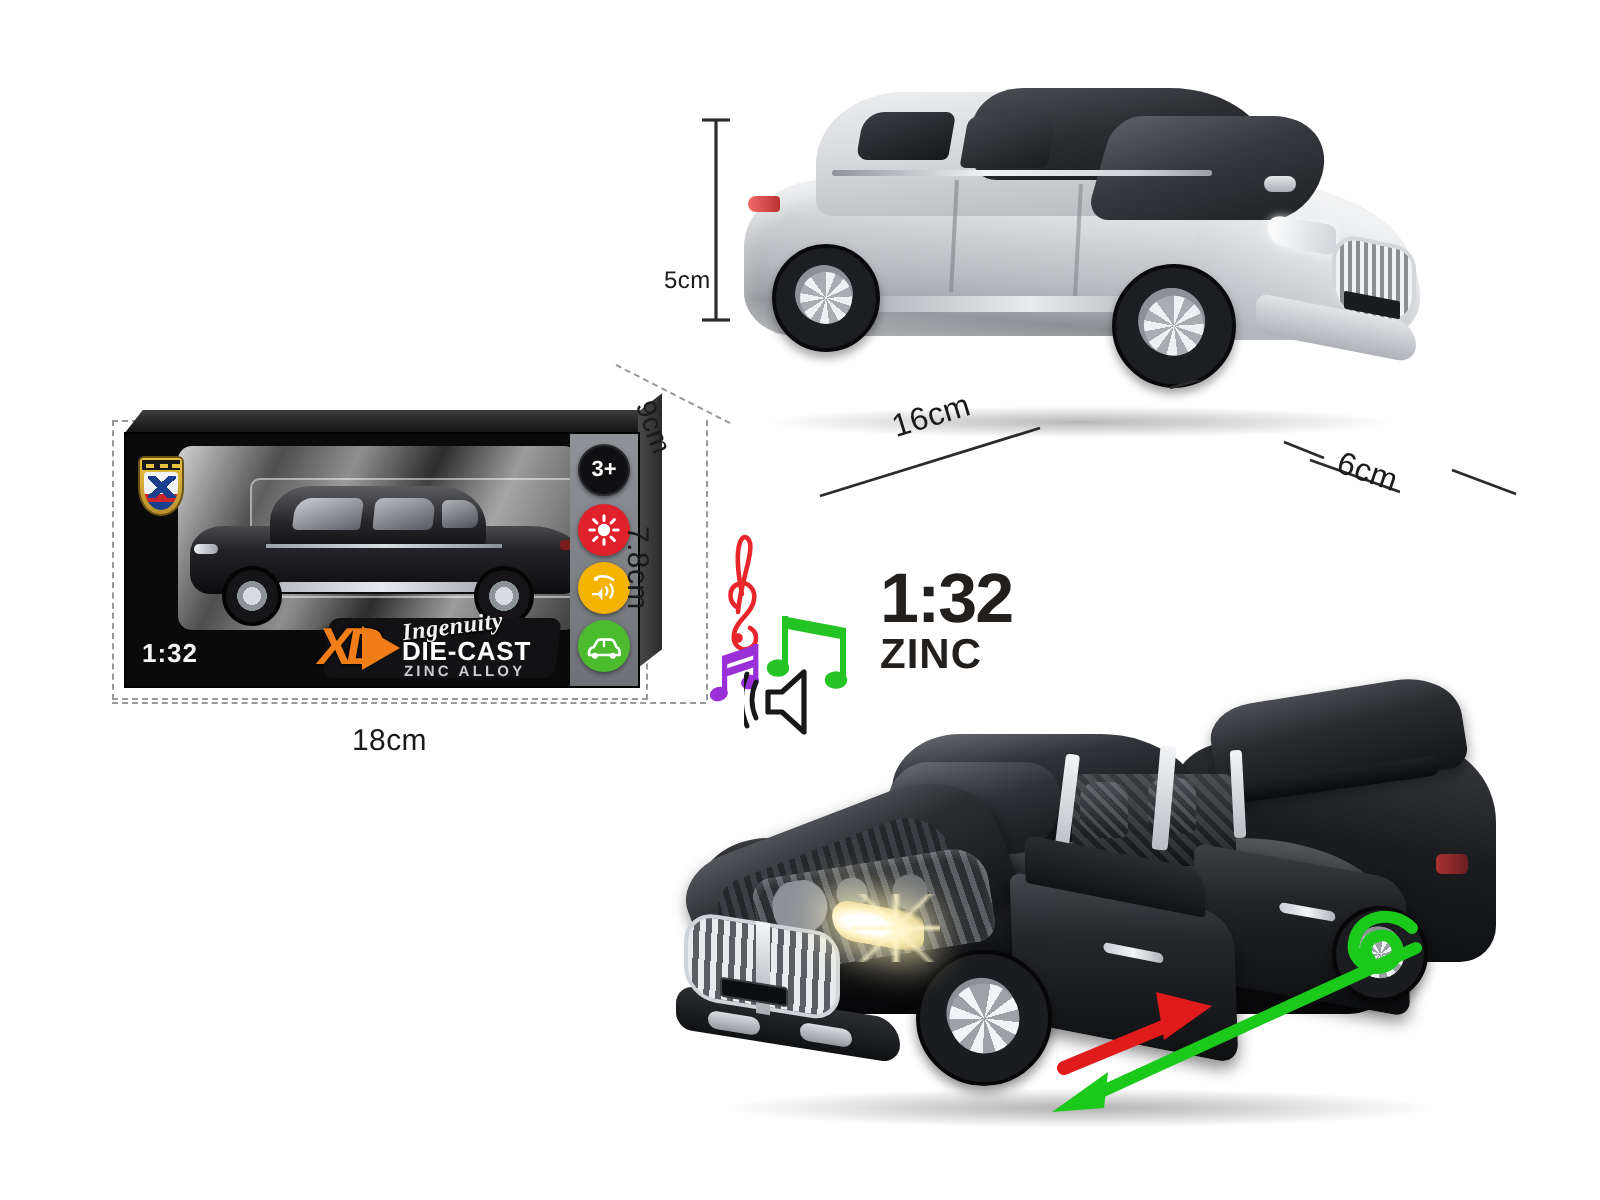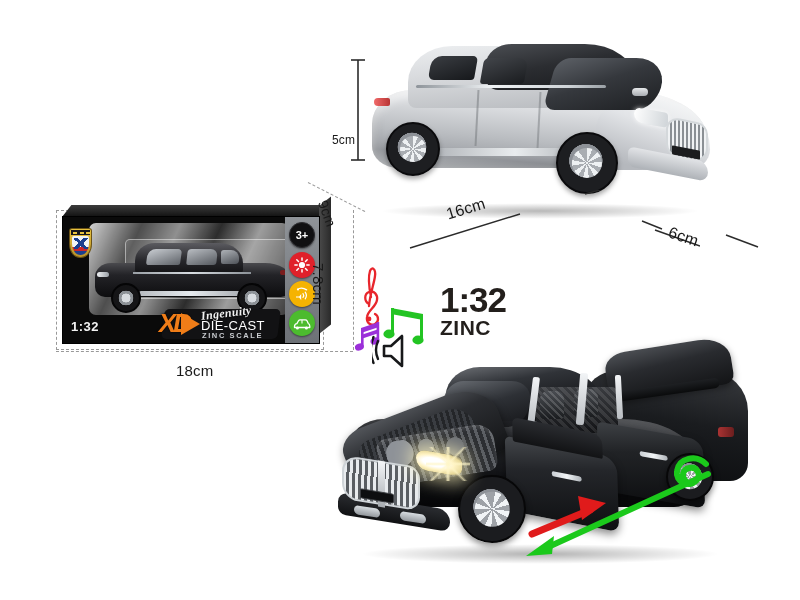--- a/index.html
+++ b/index.html
@@ -189,21 +189,21 @@
     border-bottom:11px solid transparent;
   }
   .brand-ingenuity {
     position:absolute; left:58px; top:5px;
     color:#f2f2f2; font-size:12px; font-style:italic; font-weight:700;
     font-family:"Liberation Serif", serif; transform:rotate(-7deg);
     letter-spacing:.3px; text-shadow:0 1px 1px #000;
   }
   .brand-diecast {
     position:absolute; left:58px; top:17px;
-    color:#ffffff; font-size:13px; font-weight:400; letter-spacing:.4px;
+    color:#ffffff; font-size:13px; font-weight:700; letter-spacing:.4px;
     font-family:"Liberation Sans", sans-serif;
     text-align:center;
   }
   .brand-zinc {
     position:absolute; left:59px; top:30px;
     color:#c9ccd0; font-size:7.5px; font-weight:700; letter-spacing:1.6px;
     font-family:"Liberation Sans", sans-serif;
   }
 
   
@@ -582,21 +582,21 @@
         </div>
 
         <div class="pkg-scale">1:32</div>
 
         <div class="brand-lockup">
           <div class="brand-plate"></div>
           <div class="brand-x">XD</div>
           <div class="brand-d"></div>
           <div class="brand-ingenuity">Ingenuity</div>
           <div class="brand-diecast">DIE-CAST</div>
-          <div class="brand-zinc">ZINC SCALE</div>
+          <div class="brand-zinc">ZINC ALLOY</div>
         </div>
 
         <div class="feature-col">
 
           <div class="fbadge fb-age">
             <span>3+</span>
           </div>
 
           <div class="fbadge fb-light">
             <span>

